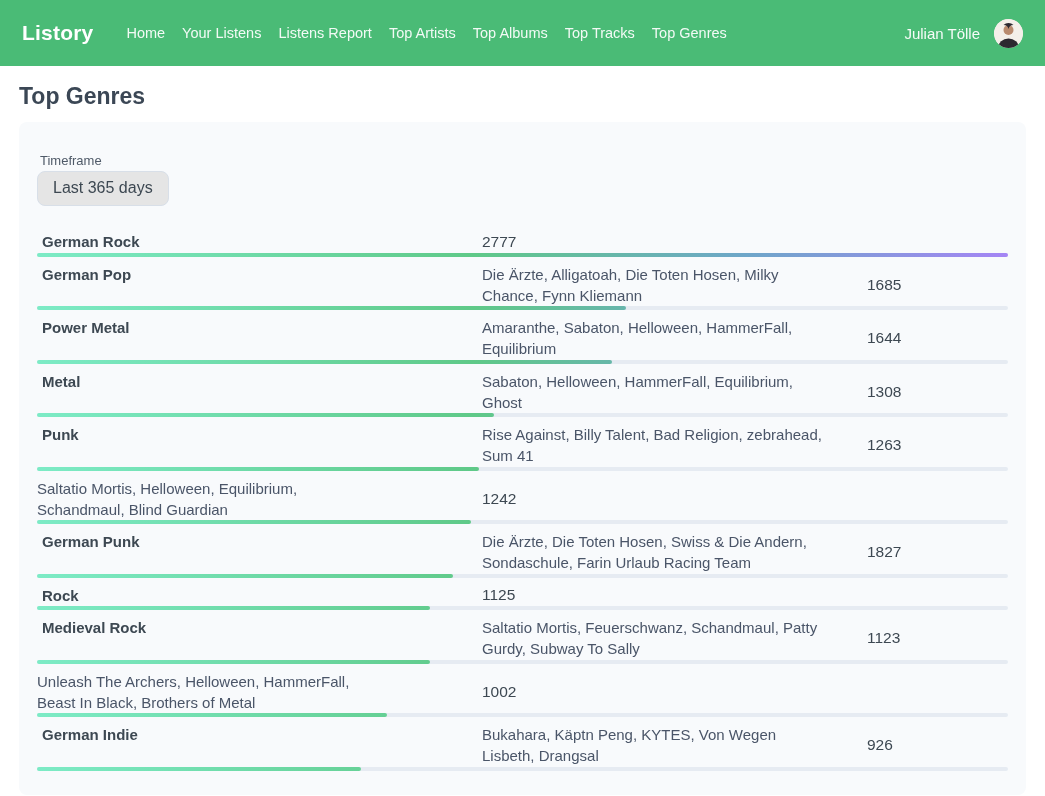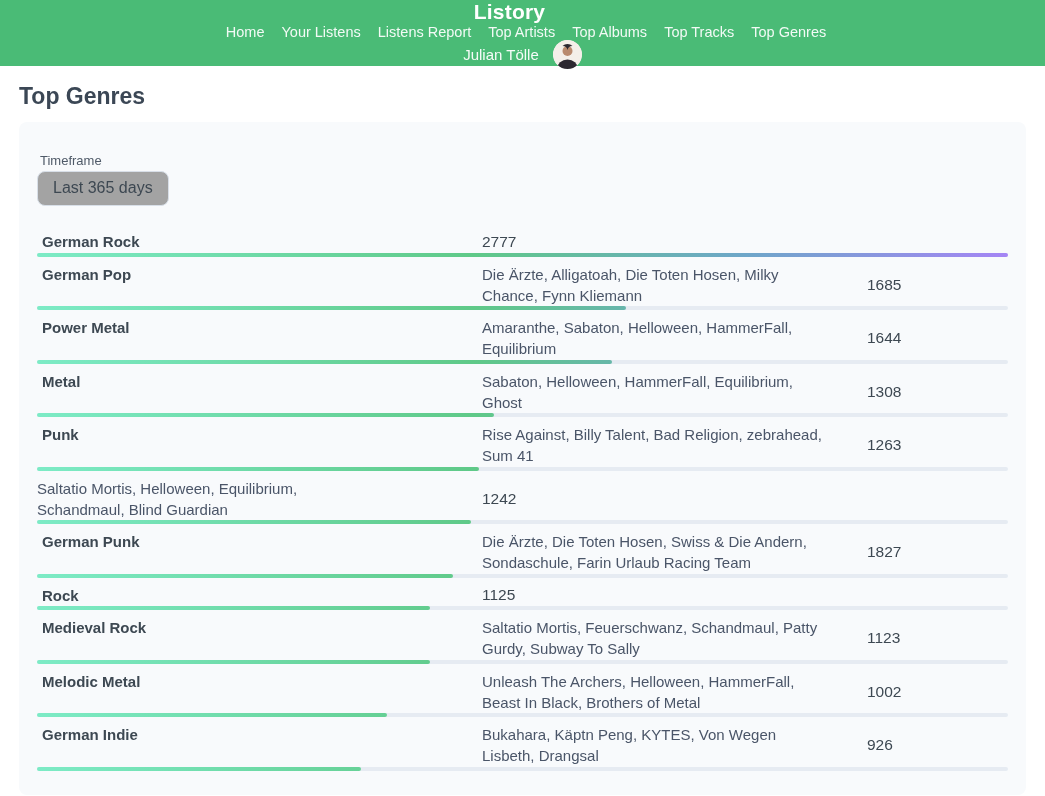--- a/index.html
+++ b/index.html
@@ -9,21 +9,20 @@
     background: #ffffff;
     font-family: "Liberation Sans", "DejaVu Sans", sans-serif;
   }
   
   .navbar {
     height: 66px;
     background: #4abb76;
     display: flex;
     align-items: center;
     padding: 0 22px;
-    flex-direction: column;
   }
   .brand {
     color: #ffffff;
     font-size: 21px;
     font-weight: 700;
     letter-spacing: 0.2px;
     margin-right: 26px;
     cursor: pointer;
   }
   .nav-links {
@@ -77,21 +76,21 @@
   .tf-label {
     font-size: 13px;
     line-height: 15px;
     color: #4f5a68;
     margin-left: 3px;
     margin-top: 16px;
   }
   .tf-select {
     margin-top: 3px;
     display: inline-block;
-    background: #a3a3a3;
+    background: #e5e5e5;
     border: 1px solid #d8dfe8;
     border-radius: 8px;
     padding: 7px 15px 8px 15px;
     font-size: 16px;
     color: #3d4852;
     cursor: pointer;
     user-select: none;
   }
   .rows { margin-top: 18px; }
   .row {
@@ -250,21 +249,20 @@
     <div class="g-artists">
       <span class="artists-text">Saltatio Mortis, Feuerschwanz, Schandmaul, Patty Gurdy, Subway To Sally</span>
     </div>
     <div class="g-count">1123</div>
     <div class="bar-track">
       <div class="bar-fill" style="width: 40.44%; background-image: linear-gradient(90deg, rgb(125, 235, 198) 0%, rgb(95, 201, 136) 45%, rgb(110, 166, 201) 73%, rgb(165, 133, 245) 100%); background-size: 247.28% 100%;"></div>
     </div>
   </div>
 
   <div class="row">
-    <div class="g-name">Melodic Metal</div>
     <div class="g-artists">
       <span class="artists-text">Unleash The Archers, Helloween, HammerFall, Beast In Black, Brothers of Metal</span>
     </div>
     <div class="g-count">1002</div>
     <div class="bar-track">
       <div class="bar-fill" style="width: 36.08%; background-image: linear-gradient(90deg, rgb(125, 235, 198) 0%, rgb(95, 201, 136) 45%, rgb(110, 166, 201) 73%, rgb(165, 133, 245) 100%); background-size: 277.15% 100%;"></div>
     </div>
   </div>
 
   <div class="row">

